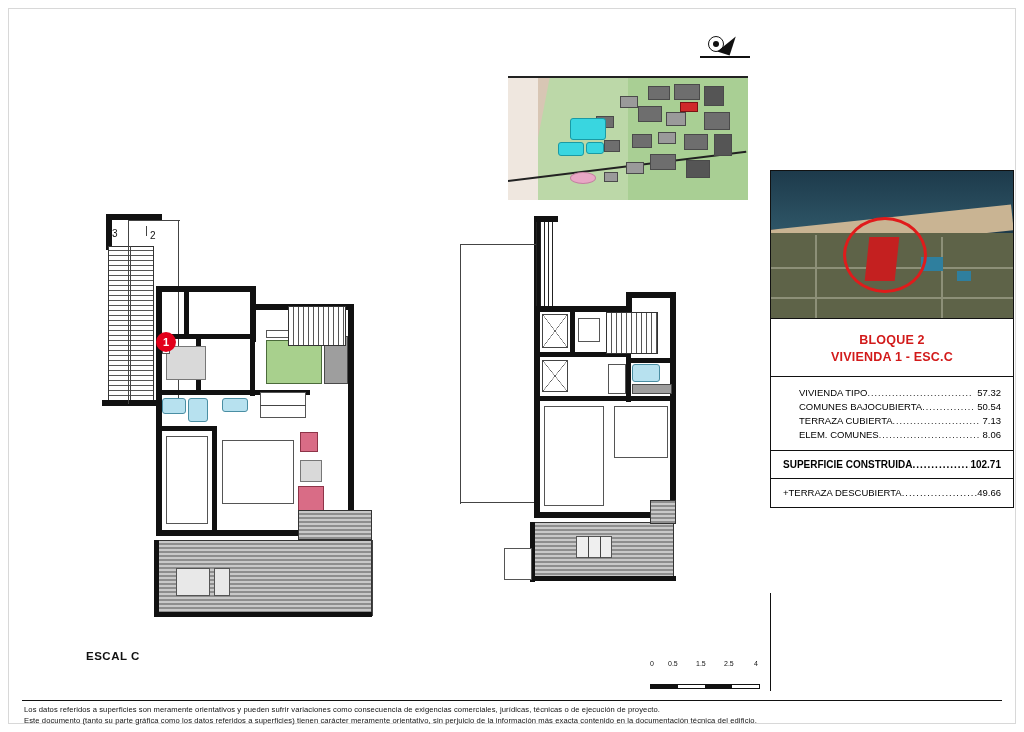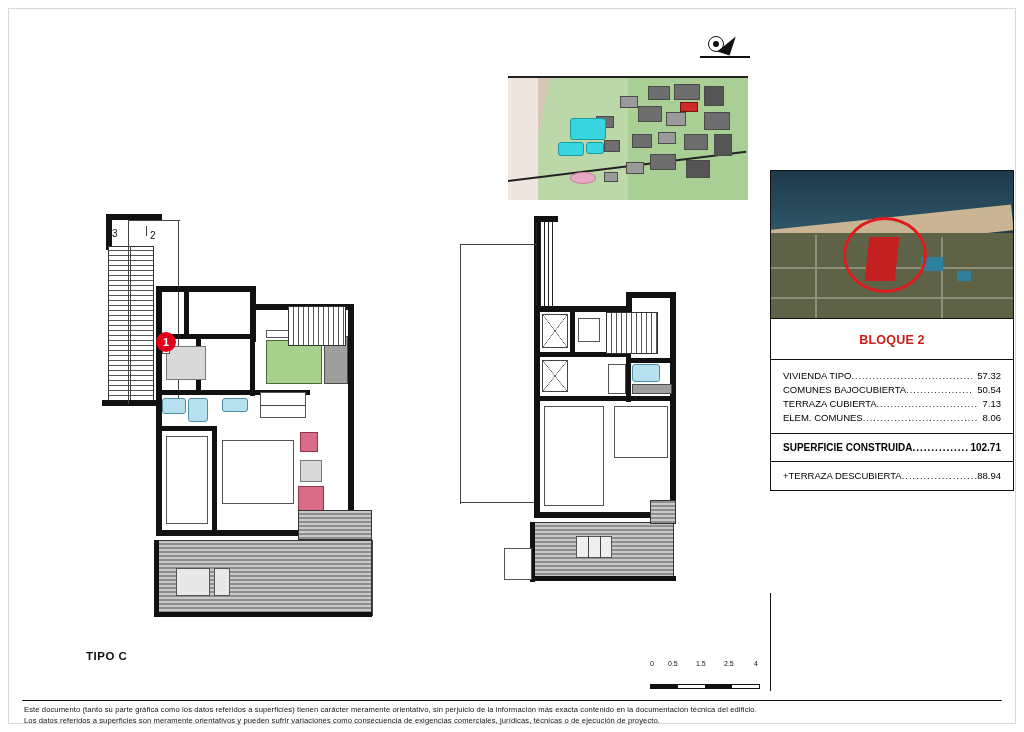--- a/index.html
+++ b/index.html
@@ -204,20 +204,21 @@
   .panel .rows {
     padding: 9px 12px 8px 12px;
     border-bottom: 1px solid #111;
   }
   .row {
     display: flex;
     align-items: baseline;
     font-size: 9.5px;
     line-height: 14px;
     white-space: nowrap;
+    margin-left: 16px;
   }
   .row .lbl { flex: 0 0 auto; }
   .row .dots {
     flex: 1 1 auto;
     overflow: hidden;
     letter-spacing: 1px;
     font-size: 9px;
     color: #111;
   }
   .row .val { flex: 0 0 auto; padding-left: 4px; }
@@ -394,20 +395,21 @@
       <div class="roadv" style="left:44px;top:64px;height:86px;"></div>
       <div class="roadv" style="left:170px;top:66px;height:84px;"></div>
       <div class="bluepool" style="left:150px;top:86px;width:22px;height:14px;"></div>
       <div class="bluepool" style="left:186px;top:100px;width:14px;height:10px;"></div>
       <div class="parcel"></div>
       <div class="ring"></div>
     </div>
 
     <div class="titles">
       <div>BLOQUE 2</div>
+      <div>VIVIENDA 1 - ESC.C</div>
     </div>
 
 
     <div class="rows">
       <div class="row">
         <span class="lbl">VIVIENDA TIPO</span>
         <span class="dots">..................................................</span>
         <span class="val">57.32</span>
       </div>
       <div class="row">
@@ -429,21 +431,21 @@
 
     <div class="totalrow">
       <span>SUPERFICIE CONSTRUIDA</span>
       <span class="dots">.................................</span>
       <span>102.71</span>
     </div>
 
     <div class="extrarow">
       <span>+TERRAZA DESCUBIERTA</span>
       <span class="dots">.................................</span>
-      <span>88.94</span>
+      <span>49.66</span>
     </div>
   </div>
   <div class="vsep"></div>
 
   <div class="plan" style="left:88px;top:210px;width:330px;height:440px;">
 
     <div class="axis-num" style="left:24px;top:18px;">3</div>
     <div class="axis-num" style="left:62px;top:20px;">2</div>
     <div class="wl" style="left:18px;top:14px;width:1px;height:10px;"></div>
     <div class="wl" style="left:58px;top:16px;width:1px;height:10px;"></div>
@@ -545,39 +547,39 @@
     <div class="terrace" style="left:34px;top:312px;width:140px;height:58px;"></div>
     <div class="w" style="left:30px;top:312px;width:5px;height:60px;"></div>
     <div class="w" style="left:30px;top:366px;width:146px;height:5px;"></div>
     <div class="room" style="left:76px;top:326px;width:36px;height:22px;background:#efefef;"></div>
     <div class="wl" style="left:88px;top:326px;width:1px;height:22px;"></div>
     <div class="wl" style="left:100px;top:326px;width:1px;height:22px;"></div>
     <div class="room" style="left:4px;top:338px;width:28px;height:32px;background:#fff;"></div>
     <div class="terrace" style="left:150px;top:290px;width:26px;height:24px;"></div>
   </div>
 
-  <div class="escal">TIPO C</div>
+  <div class="escal">ESCAL C</div>
 
   <div class="scalebar">
     <div class="nums">
       <span style="left:0;">0</span>
       <span style="left:18px;">0.5</span>
       <span style="left:46px;">1.5</span>
       <span style="left:74px;">2.5</span>
       <span style="left:104px;">4</span>
     </div>
     <div class="bar">
       <div class="b"></div>
         <div class="wt"></div>
         <div class="b"></div>
         <div class="wt"></div>
     </div>
   </div>
 
   <div class="footline"></div>
   <div class="footer">
+    <div>Los datos referidos a superficies son meramente orientativos y pueden sufrir variaciones como consecuencia de exigencias comerciales, jurídicas, técnicas o de ejecución de proyecto.</div>
     <div>Este documento (tanto su parte gráfica como los datos referidos a superficies) tienen carácter meramente orientativo, sin perjuicio de la información más exacta contenido en la documentación técnica del edificio.</div>
-    <div>Los datos referidos a superficies son meramente orientativos y pueden sufrir variaciones como consecuencia de exigencias comerciales, jurídicas, técnicas o de ejecución de proyecto.</div>
   </div>
 
   <div class="edge-strip left"></div>
   <div class="edge-strip right"></div>
 </div>
 
 </body></html>

